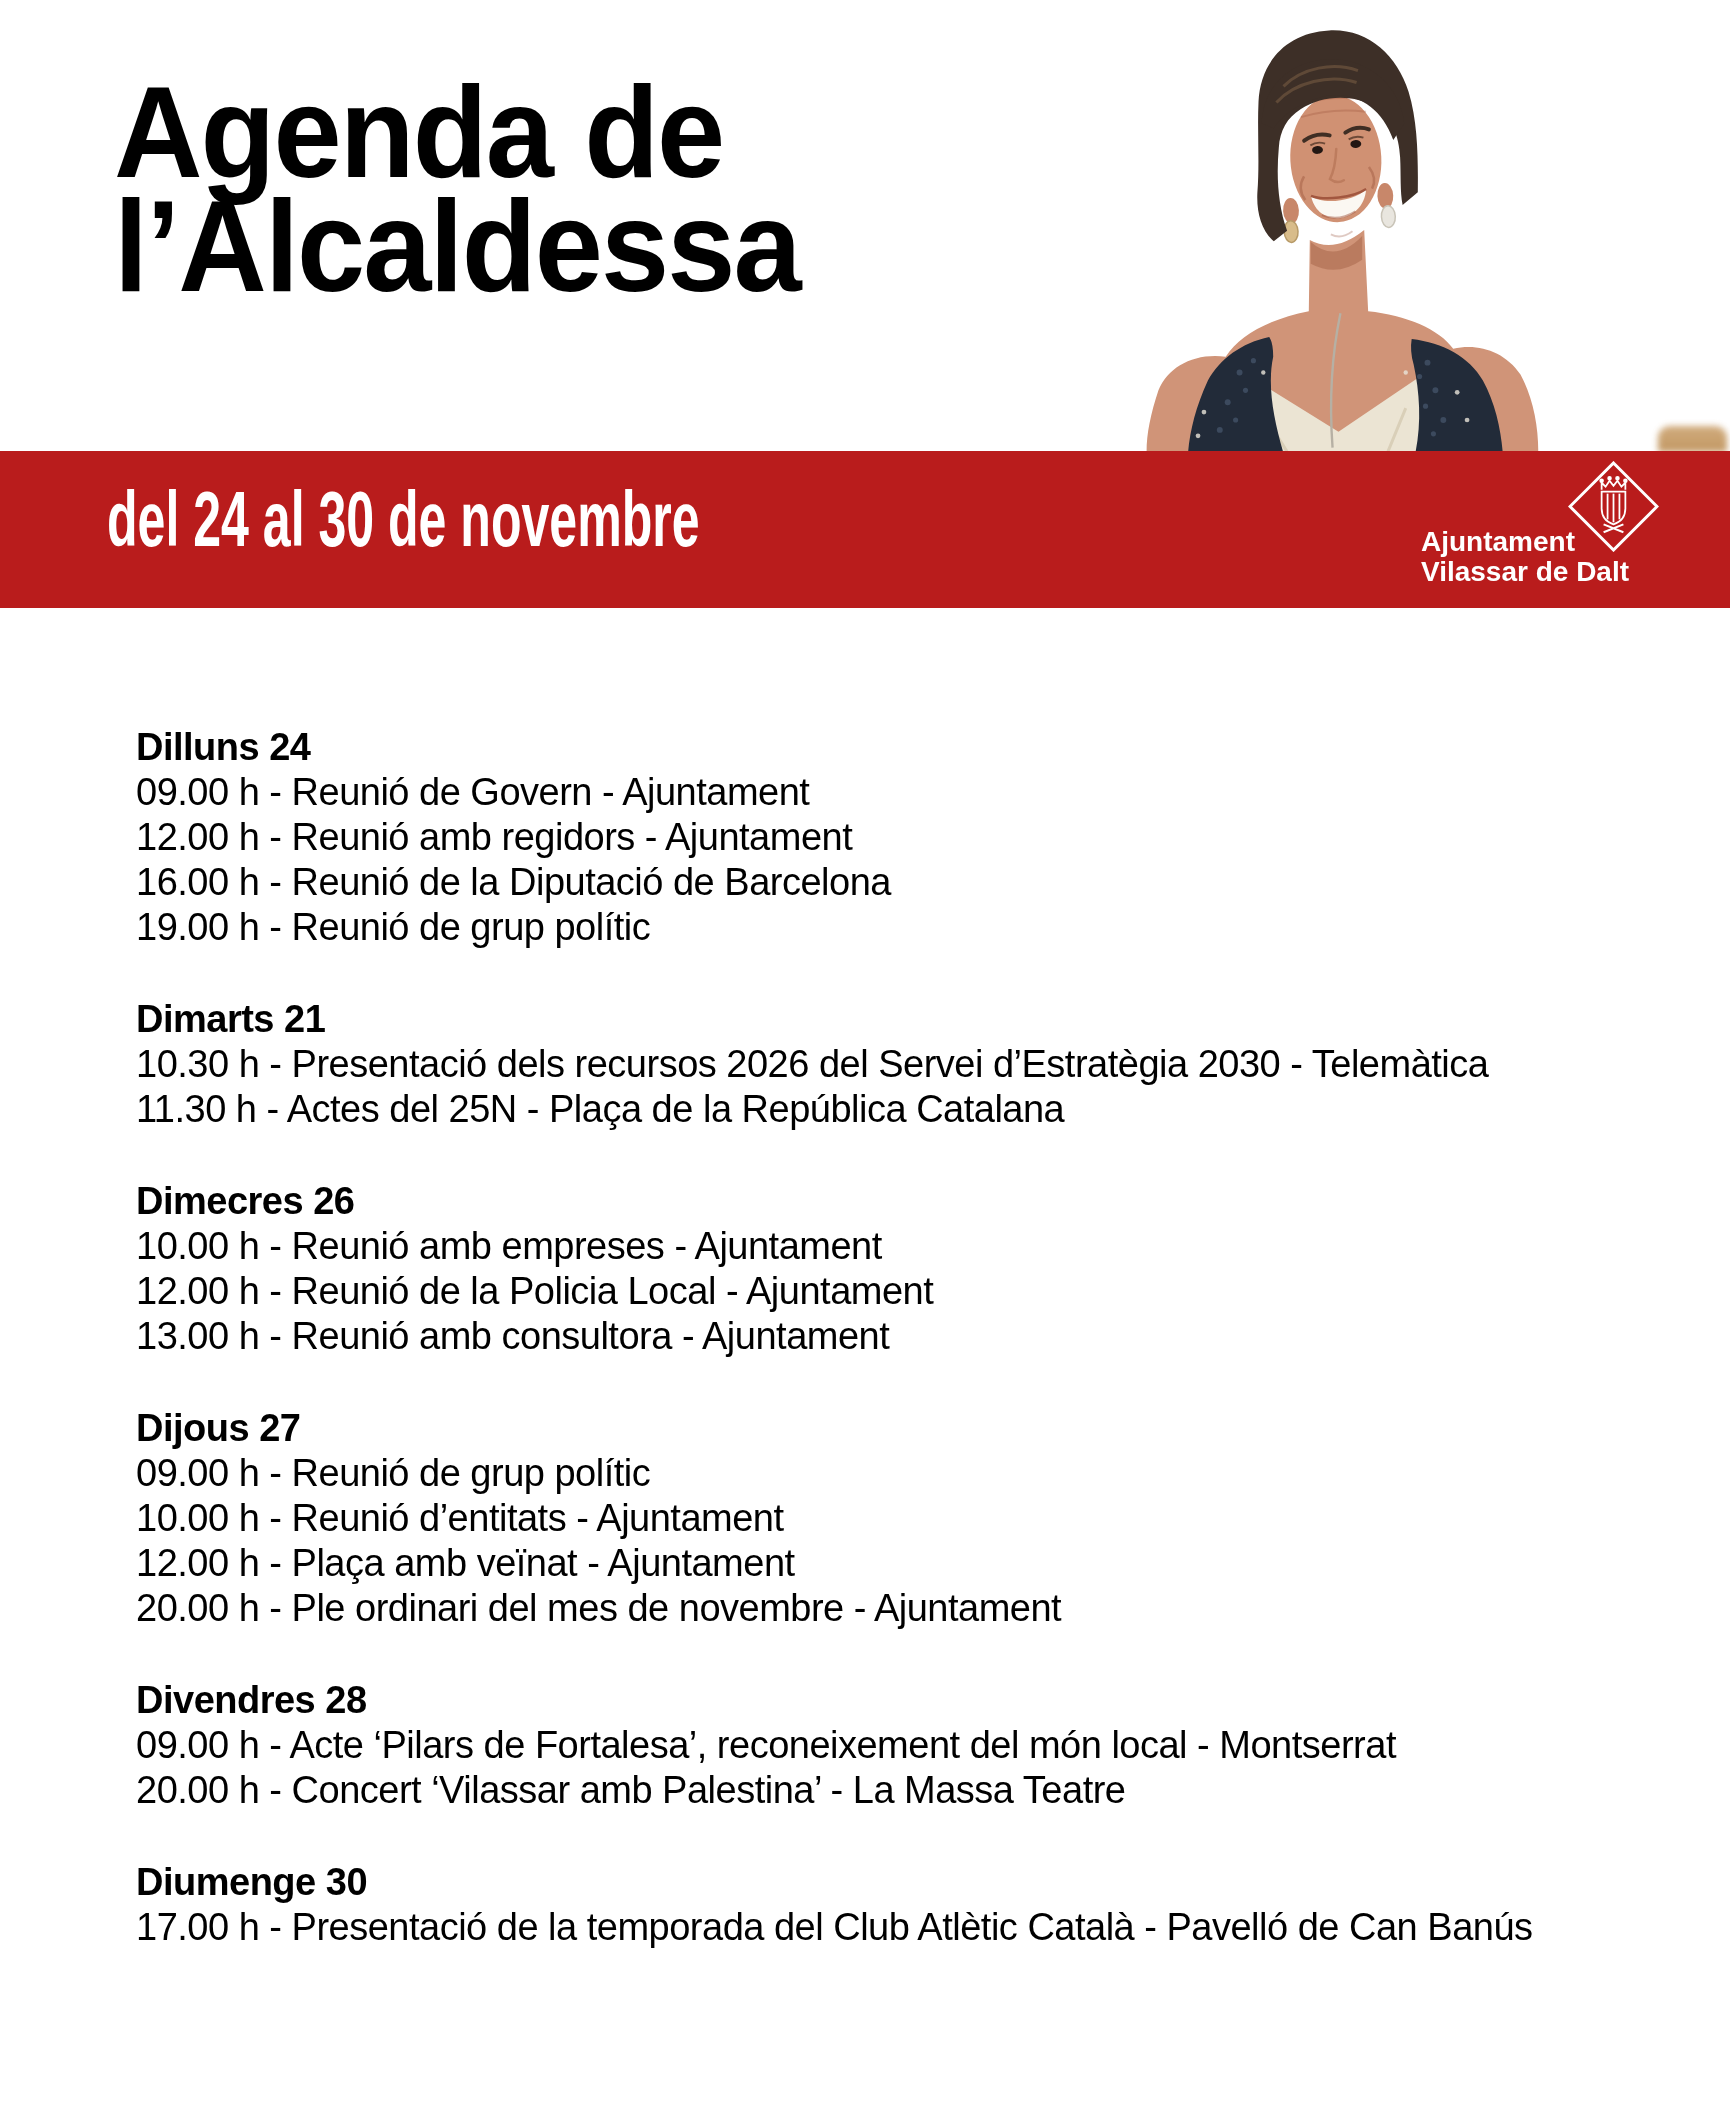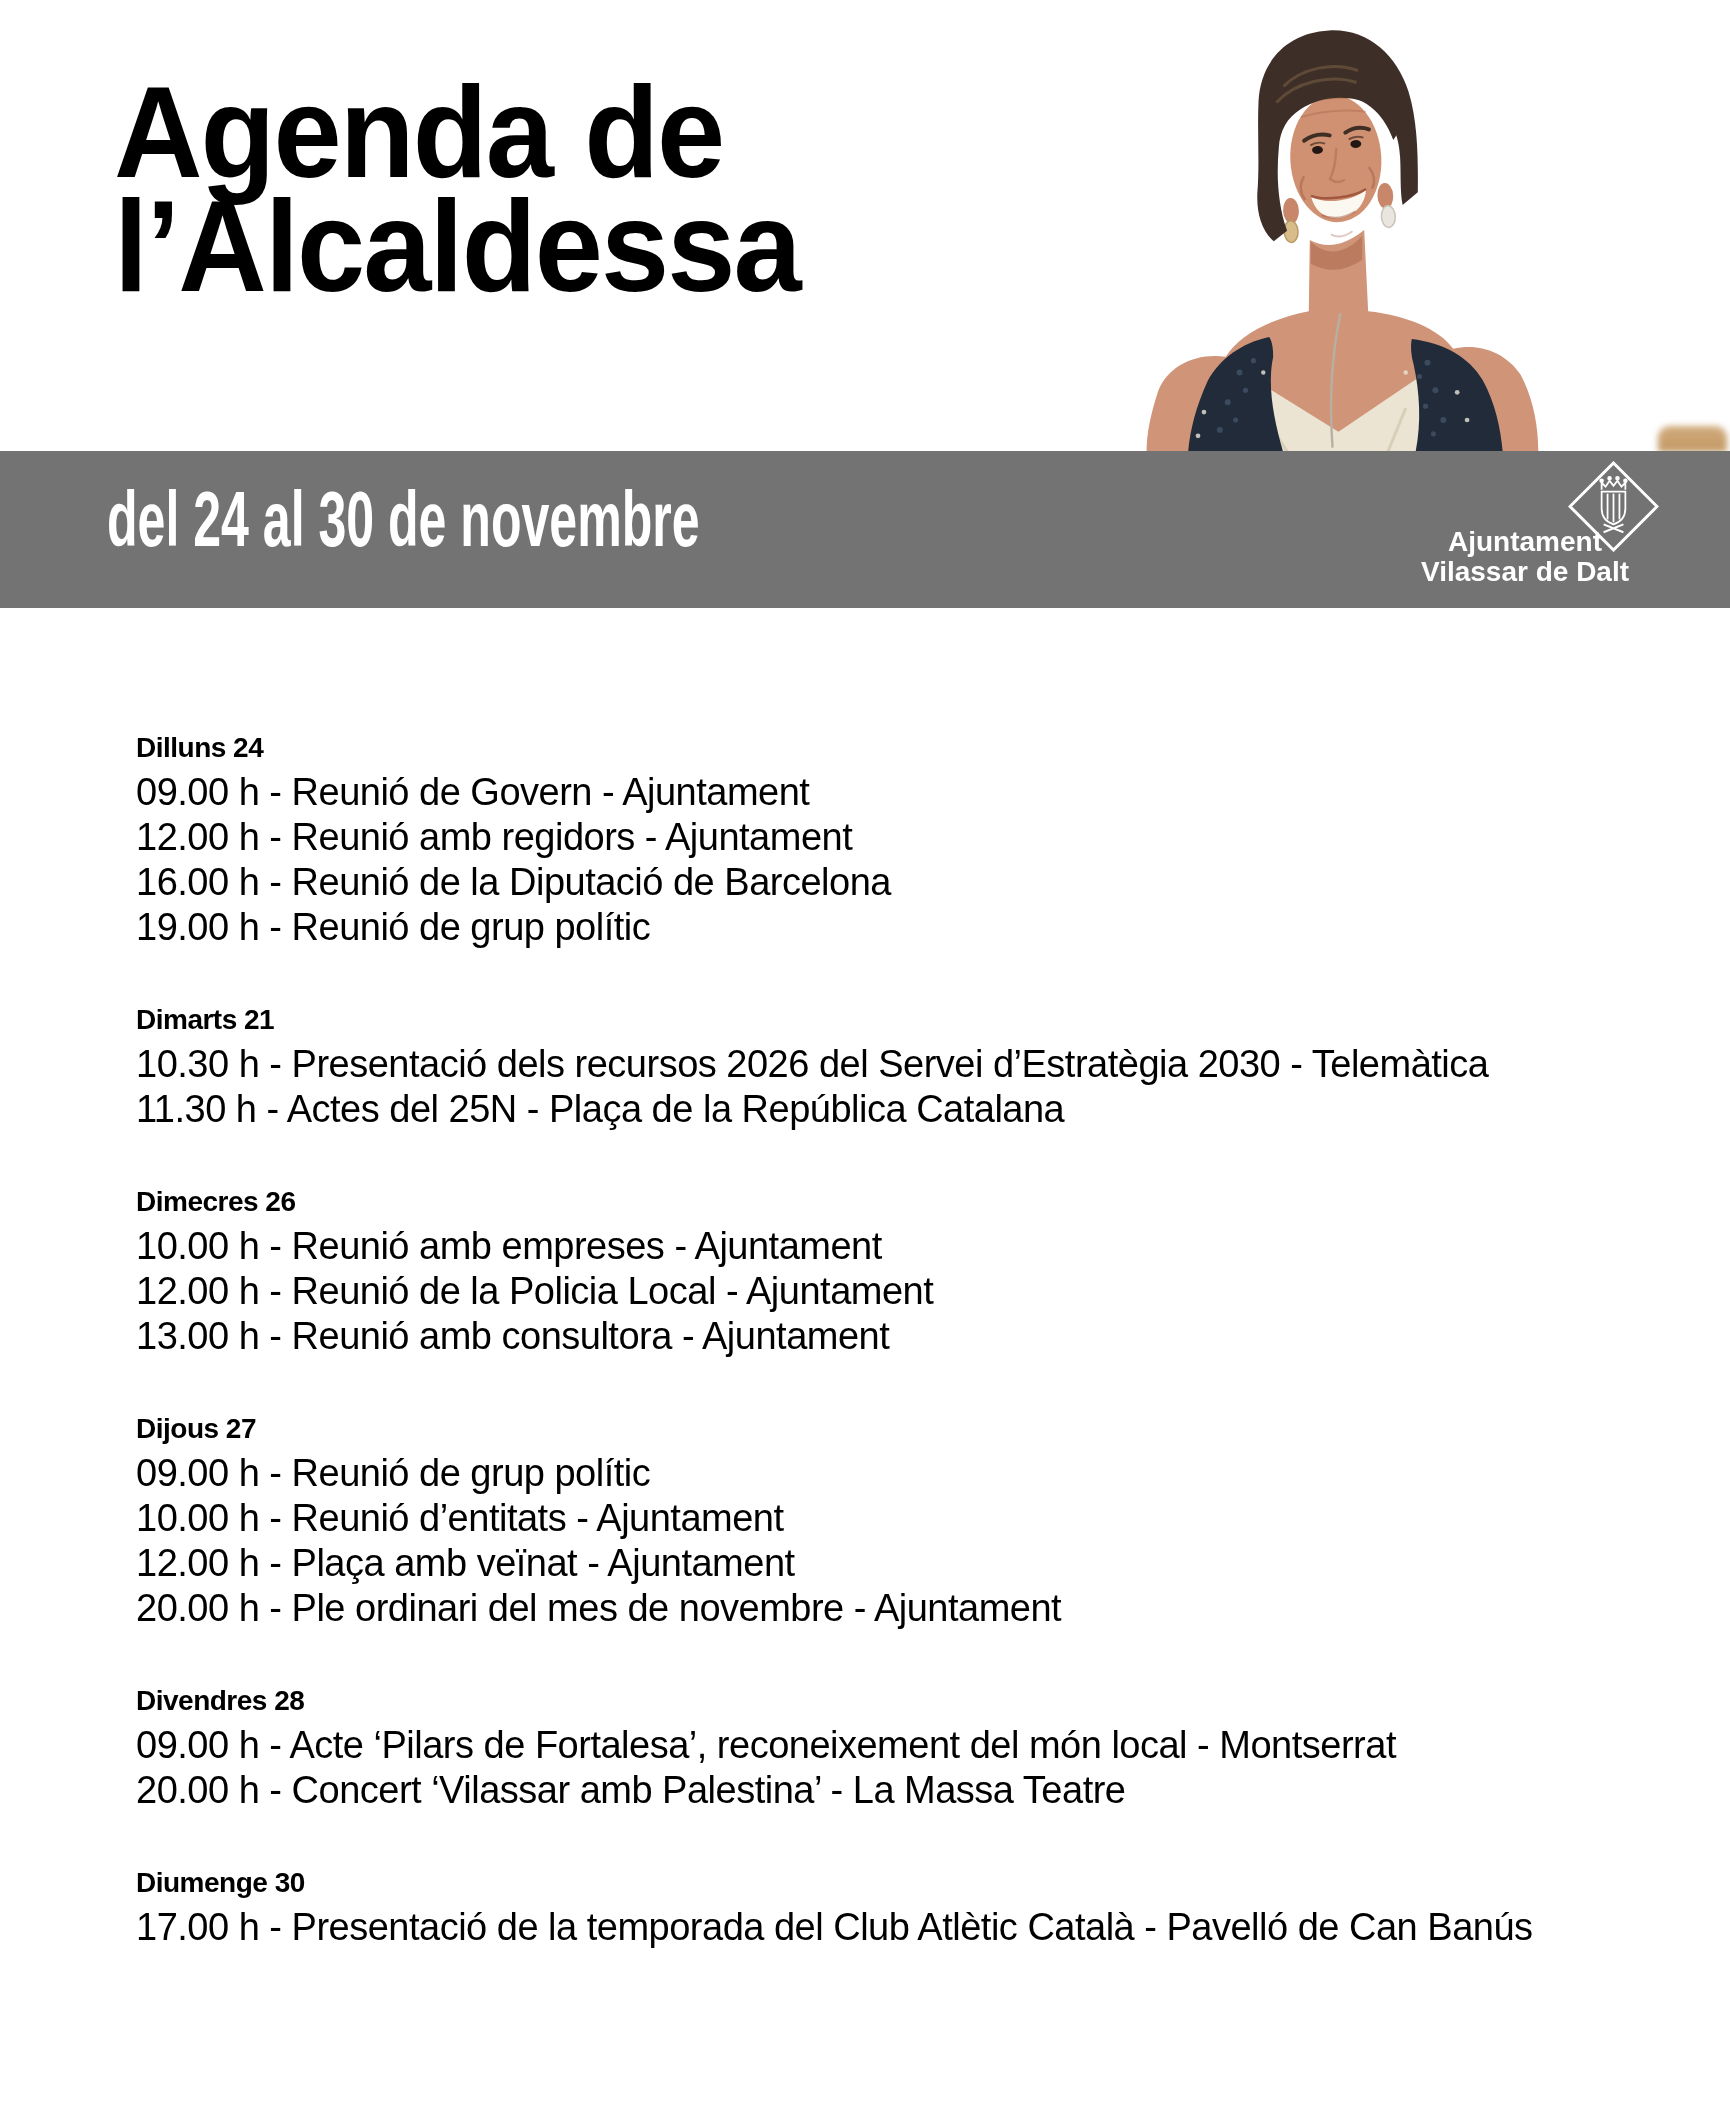--- a/index.html
+++ b/index.html
@@ -42,21 +42,21 @@
   .logo-text{
     position:absolute;left:0;top:76px;
     font-size:28px;line-height:30px;font-weight:700;white-space:nowrap;
   }
 
   
   .agenda{position:absolute;left:136px;top:725px;width:1574px;}
   .day{margin:0 0 47px 0;}
   .day:last-child{margin-bottom:0;}
   .day-heading{
-    margin:0;font-size:28px;line-height:45px;font-weight:700;
+    margin:0;font-size:38px;line-height:45px;font-weight:700;
     letter-spacing:-0.5px;
   }
   .event-line{
     font-size:38px;line-height:45px;letter-spacing:-0.5px;white-space:nowrap;
   }
   .ev-time{font-weight:400;}
   .ev-title{font-weight:400;}
   .ev-loc{font-weight:400;}
 </style>
 </head>
@@ -144,21 +144,21 @@
                  C294 156 292 172 294 186 L310 174 C312 142 314 104 306 72
                  C296 34 268 6 229 6 Z" fill="#3d2f27"></path>
         <path d="M156 96 C160 54 196 30 238 36 C274 42 298 70 300 104 L288 120
                  C278 86 252 68 222 72 C196 76 176 90 168 102 Z" fill="#3d2f27"></path>
         <path d="M180 60 C200 42 232 38 256 48 M172 76 C192 56 228 50 254 60" stroke="#5f4937" stroke-width="3" fill="none"></path>
       </g>
     </g>
   </svg>
   <div class="bg-object"></div>
 
-  <div class="banner" style="background:#737373;color:#ffffff;text-align:center;">
+  <div class="banner" style="background:#b91c1c;color:#ffffff;">
     <div class="banner-text">del 24 al 30 de novembre</div>
 
     <div class="logo">
       <svg class="crest" width="91" height="91" viewBox="0 0 92 92">
         <path d="M46 2 L90 46 L46 90 L2 46 Z" fill="none" stroke="#ffffff" stroke-width="3"></path>
         <g stroke="#ffffff" fill="none" stroke-width="1.8">
           <polyline points="34,29 34,22 38,26 42,20 46,25 50,20 54,26 58,22 58,29"></polyline>
           <circle cx="34" cy="20" r="1.4" fill="#ffffff"></circle>
           <circle cx="42" cy="17.5" r="1.4" fill="#ffffff"></circle>
           <circle cx="50" cy="17.5" r="1.4" fill="#ffffff"></circle>

